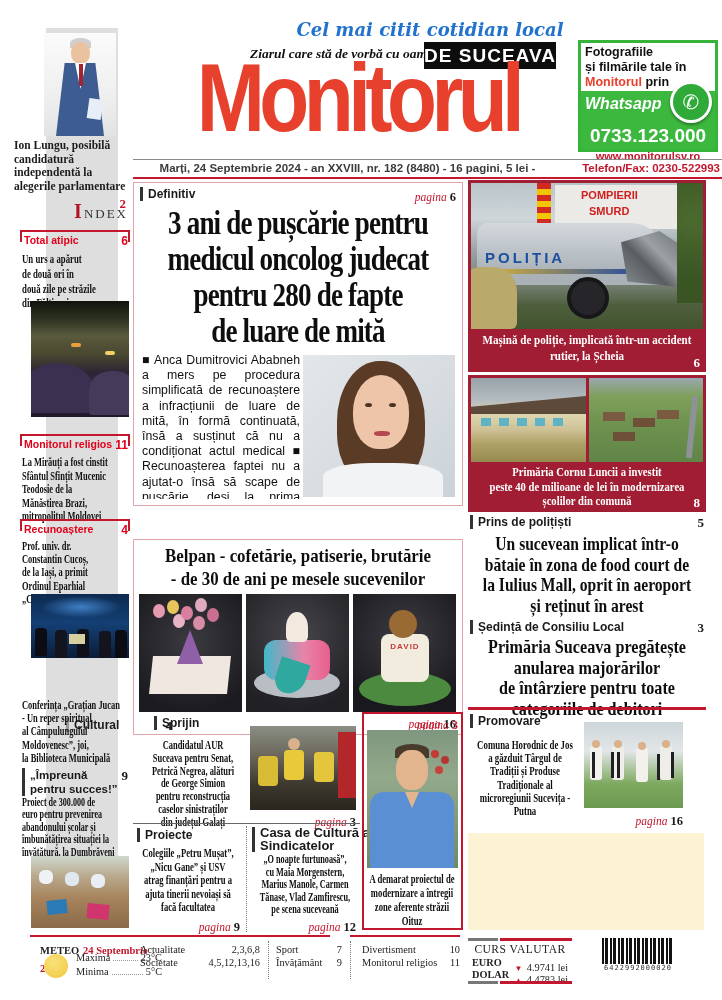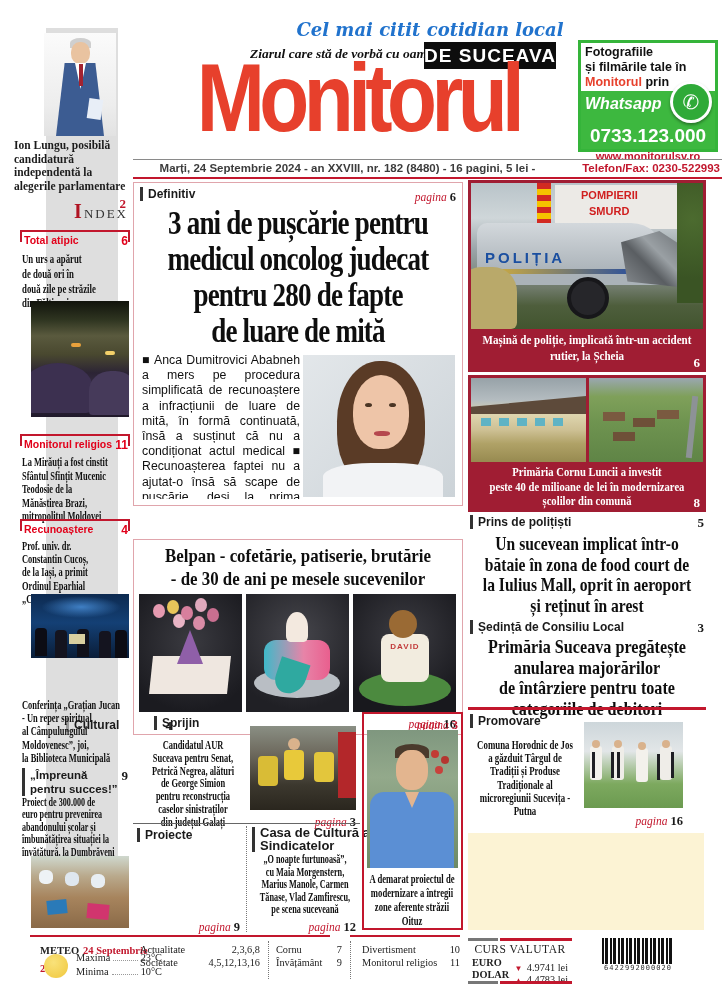--- a/index.html
+++ b/index.html
@@ -234,20 +234,27 @@
     <div style="position:absolute;right:0;top:6px;width:18px;height:66px;background:#b3272a;"></div>
   </div>
   <div class="abs" style="left:250px;top:812px;width:106px;text-align:right;">
     <span class="pgl">pagina</span><span class="pgn">3</span>
   </div>
 
   <div class="abs" style="left:133px;top:823px;width:227px;height:1px;background:#666;"></div>
   <div class="dot-divider" style="left:246px;top:826px;height:106px;"></div>
 
   <div class="abs kick" style="left:137px;top:828px;">Proiecte</div>
+  <div class="abs" style="left:134px;top:847px;width:108px;">
+    <div class="sq story-title pre ctr" style="left:-26px;width:160px;transform:scaleX(0.675);font-size:12.8px;line-height:13.6px;">Colegiile „Petru Mușat”,
+„Nicu Gane” și USV
+atrag finanțări pentru a
+ajuta tinerii nevoiași să
+facă facultatea</div>
+  </div>
   <div class="abs" style="left:134px;top:917px;width:106px;text-align:right;">
     <span class="pgl">pagina</span><span class="pgn">9</span>
   </div>
 
   <div class="abs kick pre" style="left:252px;top:827px;font-size:13px;line-height:12.5px;">Casa de Cultură a
 Sindicatelor</div>
   <div class="abs" style="left:252px;top:853px;width:106px;">
     <div class="sq story-title pre ctr" style="left:-26px;width:158px;transform:scaleX(0.67);font-size:12.3px;line-height:12.6px;">„O noapte furtunoasă”,
 cu Maia Morgenstern,
 Marius Manole, Carmen
@@ -370,37 +377,37 @@
   </div>
   <div class="abs" style="left:44px;top:954px;width:24px;height:24px;border-radius:50%;background:radial-gradient(circle at 40% 35%,#f9e27a,#f0c73d);"></div>
   <div class="abs frow ftxt" style="left:76px;top:952px;width:86px;">
     <span>Maxima</span>
     <span class="leader"></span>
     <span>23°C</span>
   </div>
   <div class="abs frow ftxt" style="left:76px;top:966px;width:86px;">
     <span>Minima</span>
     <span class="leader"></span>
-    <span>10°C</span>
+    <span>5°C</span>
   </div>
 
   <div class="abs" style="left:140px;top:944px;width:120px;">
     <div class="frow ftxt">
         <span>Actualitate</span>
         <span>2,3,6,8</span>
       </div>
     <div class="frow ftxt" style="margin-top:2px;">
         <span>Societate</span>
         <span>4,5,12,13,16</span>
       </div>
   </div>
   <div class="dot-divider" style="left:268px;top:941px;height:38px;"></div>
   <div class="abs" style="left:276px;top:944px;width:66px;">
     <div class="frow ftxt">
-        <span>Cornu</span>
+        <span>Sport</span>
         <span>7</span>
       </div>
     <div class="frow ftxt" style="margin-top:2px;">
         <span>Învățământ</span>
         <span>9</span>
       </div>
   </div>
   <div class="dot-divider" style="left:350px;top:941px;height:38px;"></div>
   <div class="abs" style="left:362px;top:944px;width:98px;">
     <div class="frow ftxt">

